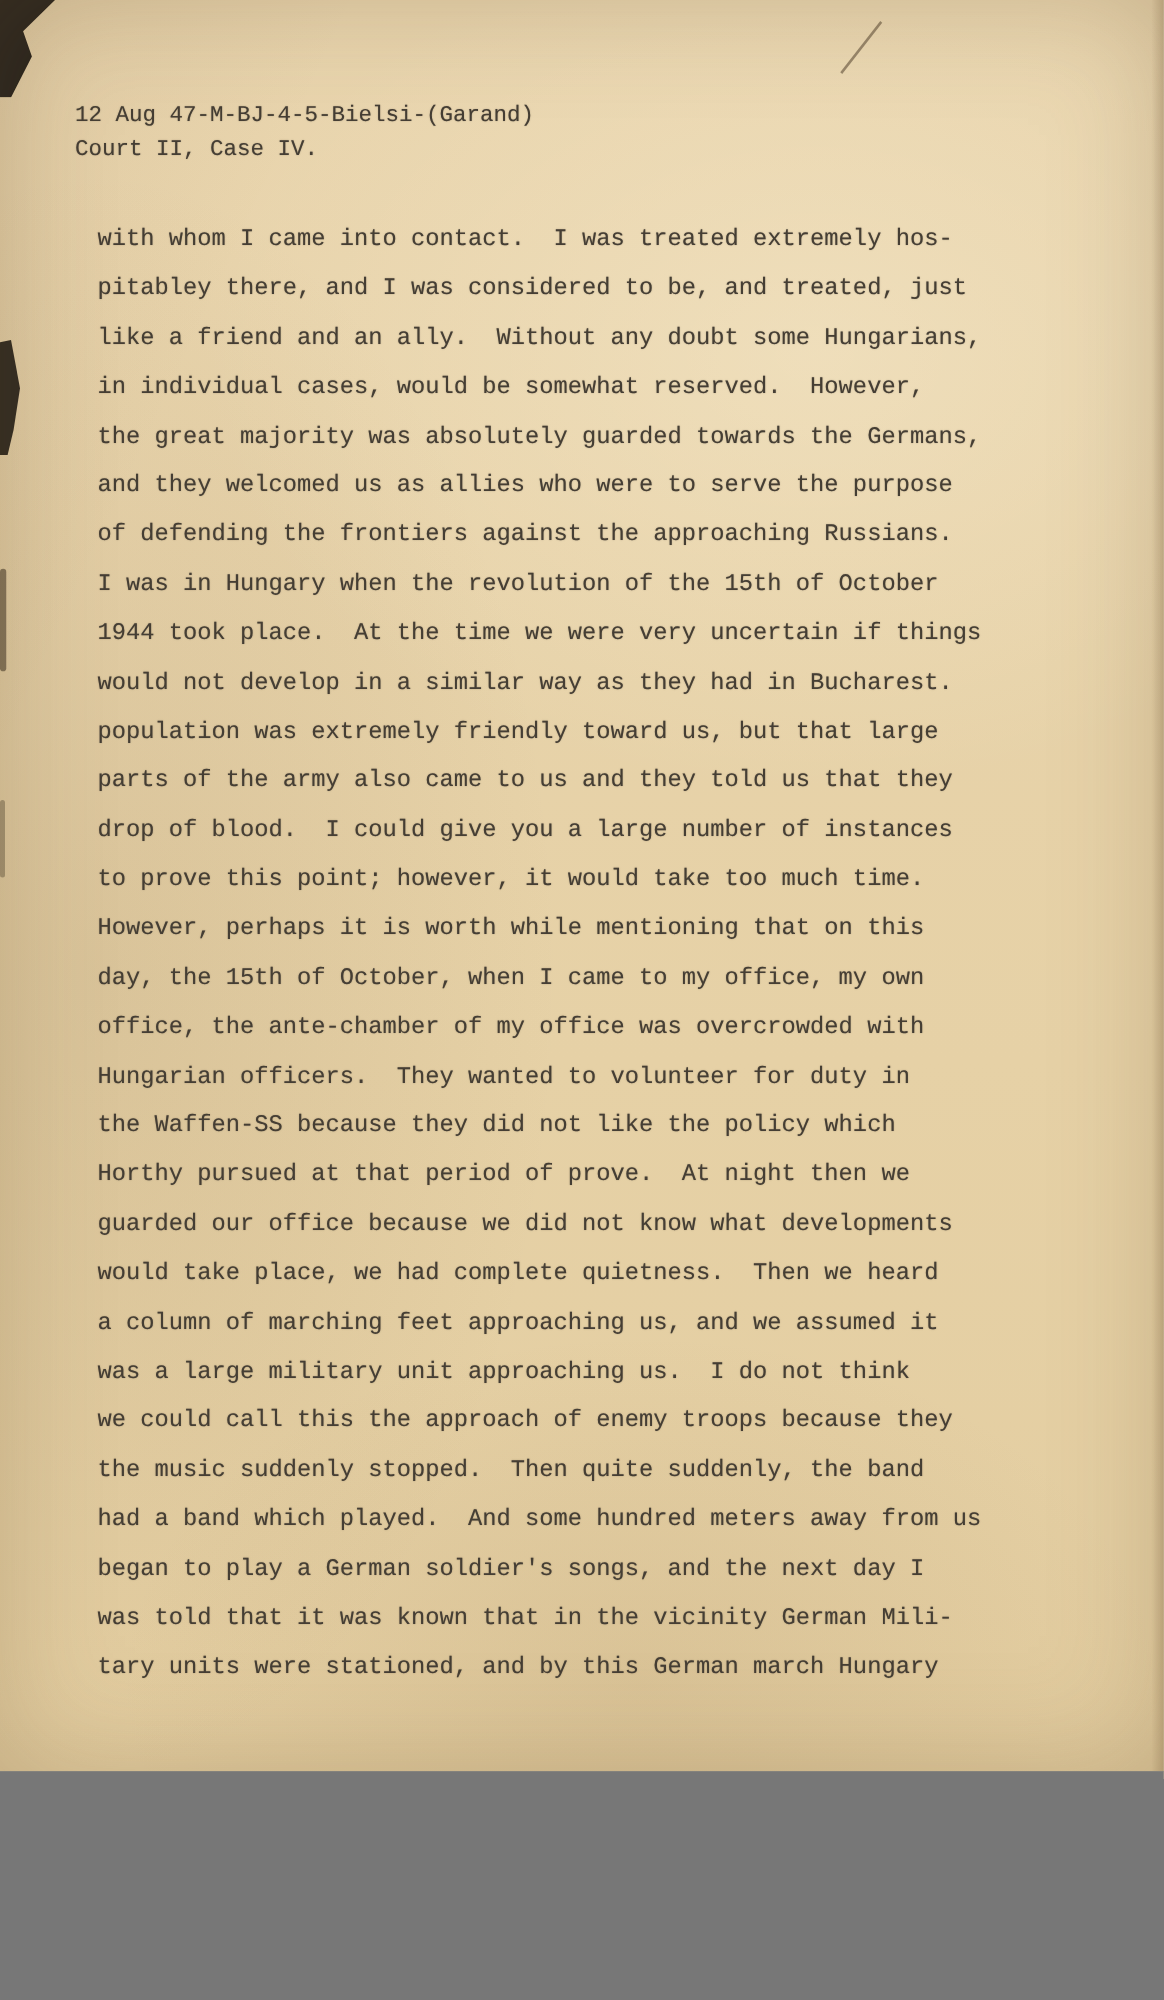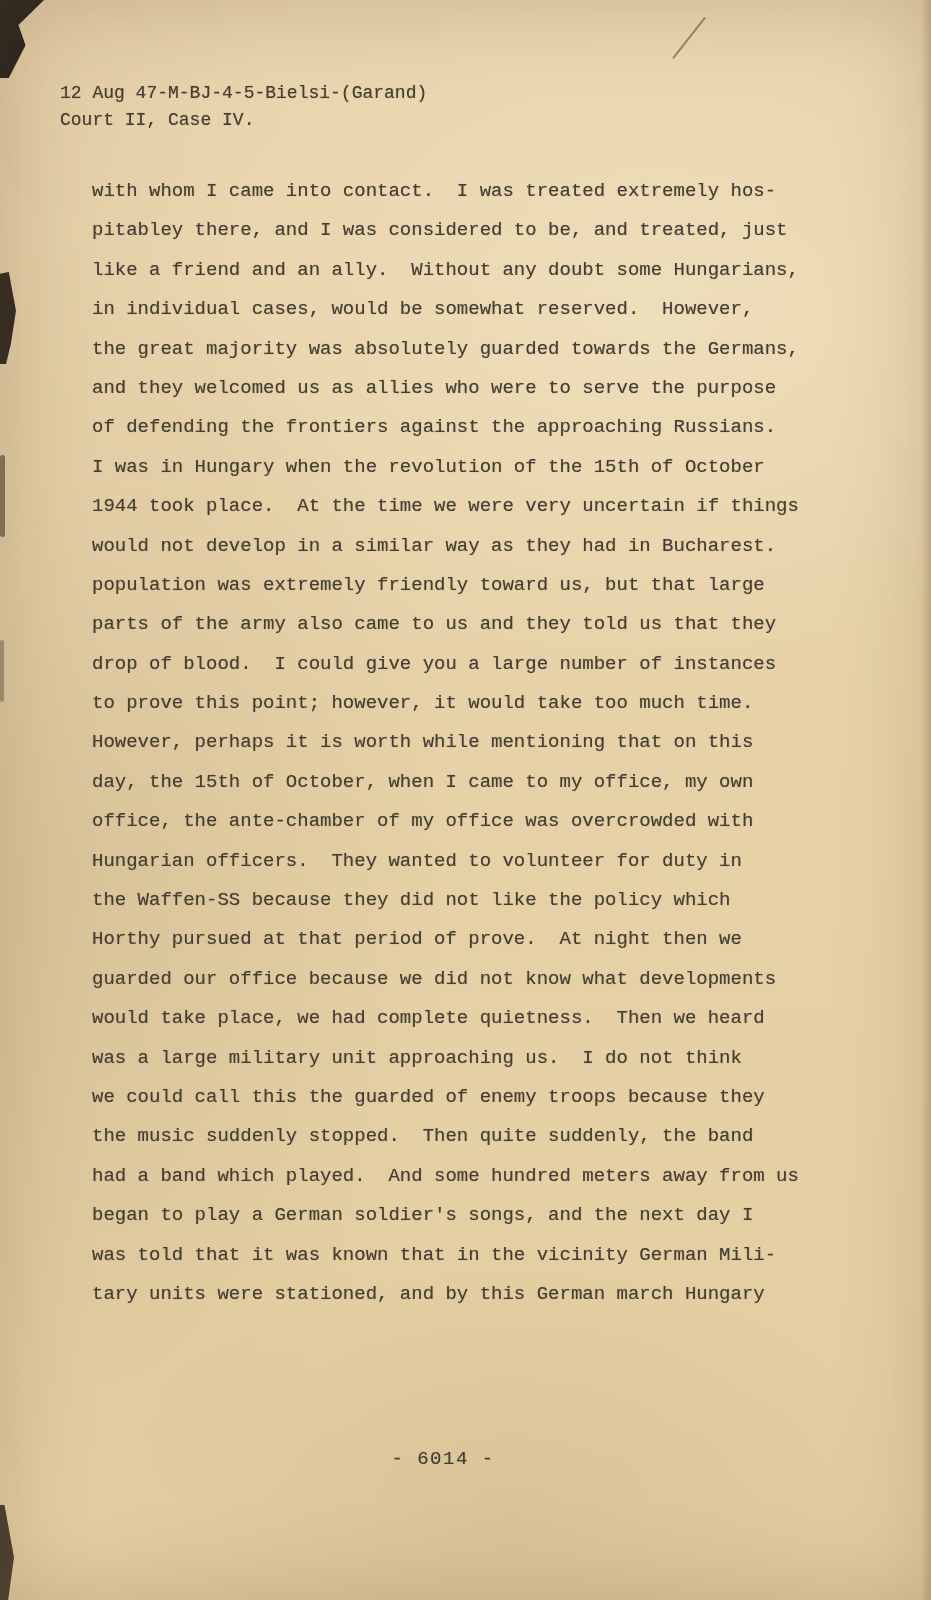--- a/index.html
+++ b/index.html
@@ -3,21 +3,21 @@
 <meta charset="utf-8">
 <style>
   html, body {
     margin: 0;
     padding: 0;
     background: #777;
   }
   .page {
     position: relative;
     width: 931px;
-    height: 1600px;
+    height: 1417px;
     margin: 0 auto;
     overflow: hidden;
     background-color: #e7d3aa;
     background-image:
       radial-gradient(ellipse 700px 500px at 70% 20%, rgba(255,246,222,0.30), rgba(0,0,0,0) 70%),
       radial-gradient(ellipse 520px 900px at 8% 55%, rgba(120,92,55,0.12), rgba(0,0,0,0) 72%),
       radial-gradient(ellipse 600px 400px at 55% 95%, rgba(130,100,60,0.10), rgba(0,0,0,0) 70%),
       linear-gradient(115deg, rgba(135,105,65,0.10) 0%, rgba(0,0,0,0) 18%),
       linear-gradient(#e9d5ae 0%, #e6d1a6 60%, #e3cda0 100%);
     font-family: "Liberation Mono", "DejaVu Sans Mono", monospace;
@@ -37,21 +37,21 @@
     left: 60px;
     top: 80px;
     font-size: 18px;
     line-height: 27px;
   }
   .header div {
     white-space: pre;
   }
   .doc-body {
     position: absolute;
-    left: 92px;
+    left: 78px;
     top: 172px;
     width: 810px;
     font-size: 19px;
   }
   .line {
     white-space: pre;
     height: 39.4px;
     line-height: 39.4px;
     overflow: visible;
   }
@@ -137,22 +137,23 @@
       <div class="line">drop of blood.  I could give you a large number of instances</div>
       <div class="line">to prove this point; however, it would take too much time.</div>
       <div class="line">However, perhaps it is worth while mentioning that on this</div>
       <div class="line">day, the 15th of October, when I came to my office, my own</div>
       <div class="line">office, the ante-chamber of my office was overcrowded with</div>
       <div class="line">Hungarian officers.  They wanted to volunteer for duty in</div>
       <div class="line">the Waffen-SS because they did not like the policy which</div>
       <div class="line">Horthy pursued at that period of prove.  At night then we</div>
       <div class="line">guarded our office because we did not know what developments</div>
       <div class="line">would take place, we had complete quietness.  Then we heard</div>
+      <div class="line">a column of marching feet approaching us, and we assumed it</div>
       <div class="line">was a large military unit approaching us.  I do not think</div>
-      <div class="line">we could call this the guarded of enemy troops because they</div>
+      <div class="line">we could call this the approach of enemy troops because they</div>
       <div class="line">the music suddenly stopped.  Then quite suddenly, the band</div>
       <div class="line">had a band which played.  And some hundred meters away from us</div>
       <div class="line">began to play a German soldier's songs, and the next day I</div>
       <div class="line">was told that it was known that in the vicinity German Mili-</div>
       <div class="line">tary units were stationed, and by this German march Hungary</div>
     </div>
 
   <div class="footer ink">- 6014 -</div>
 
   <div class="vignette"></div>

